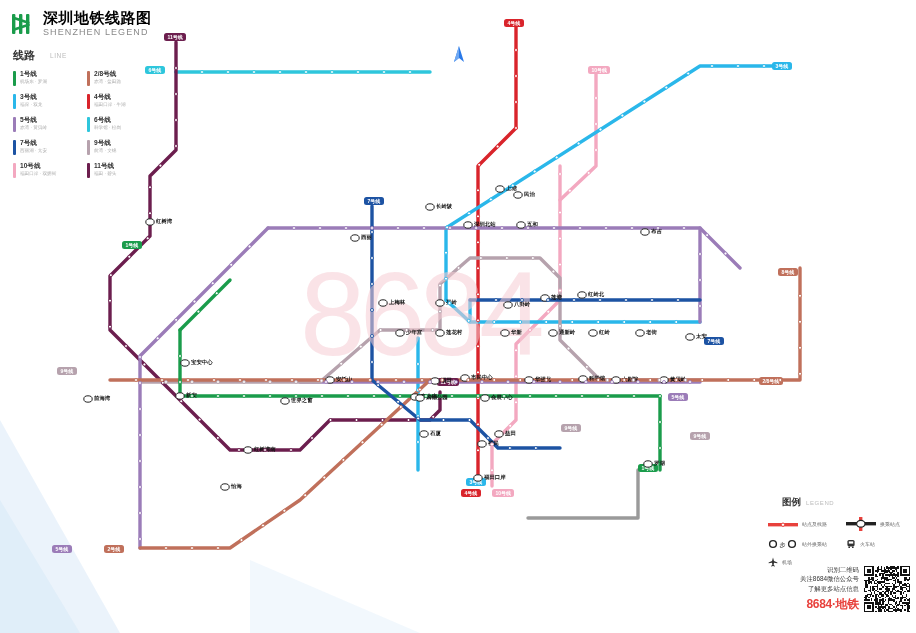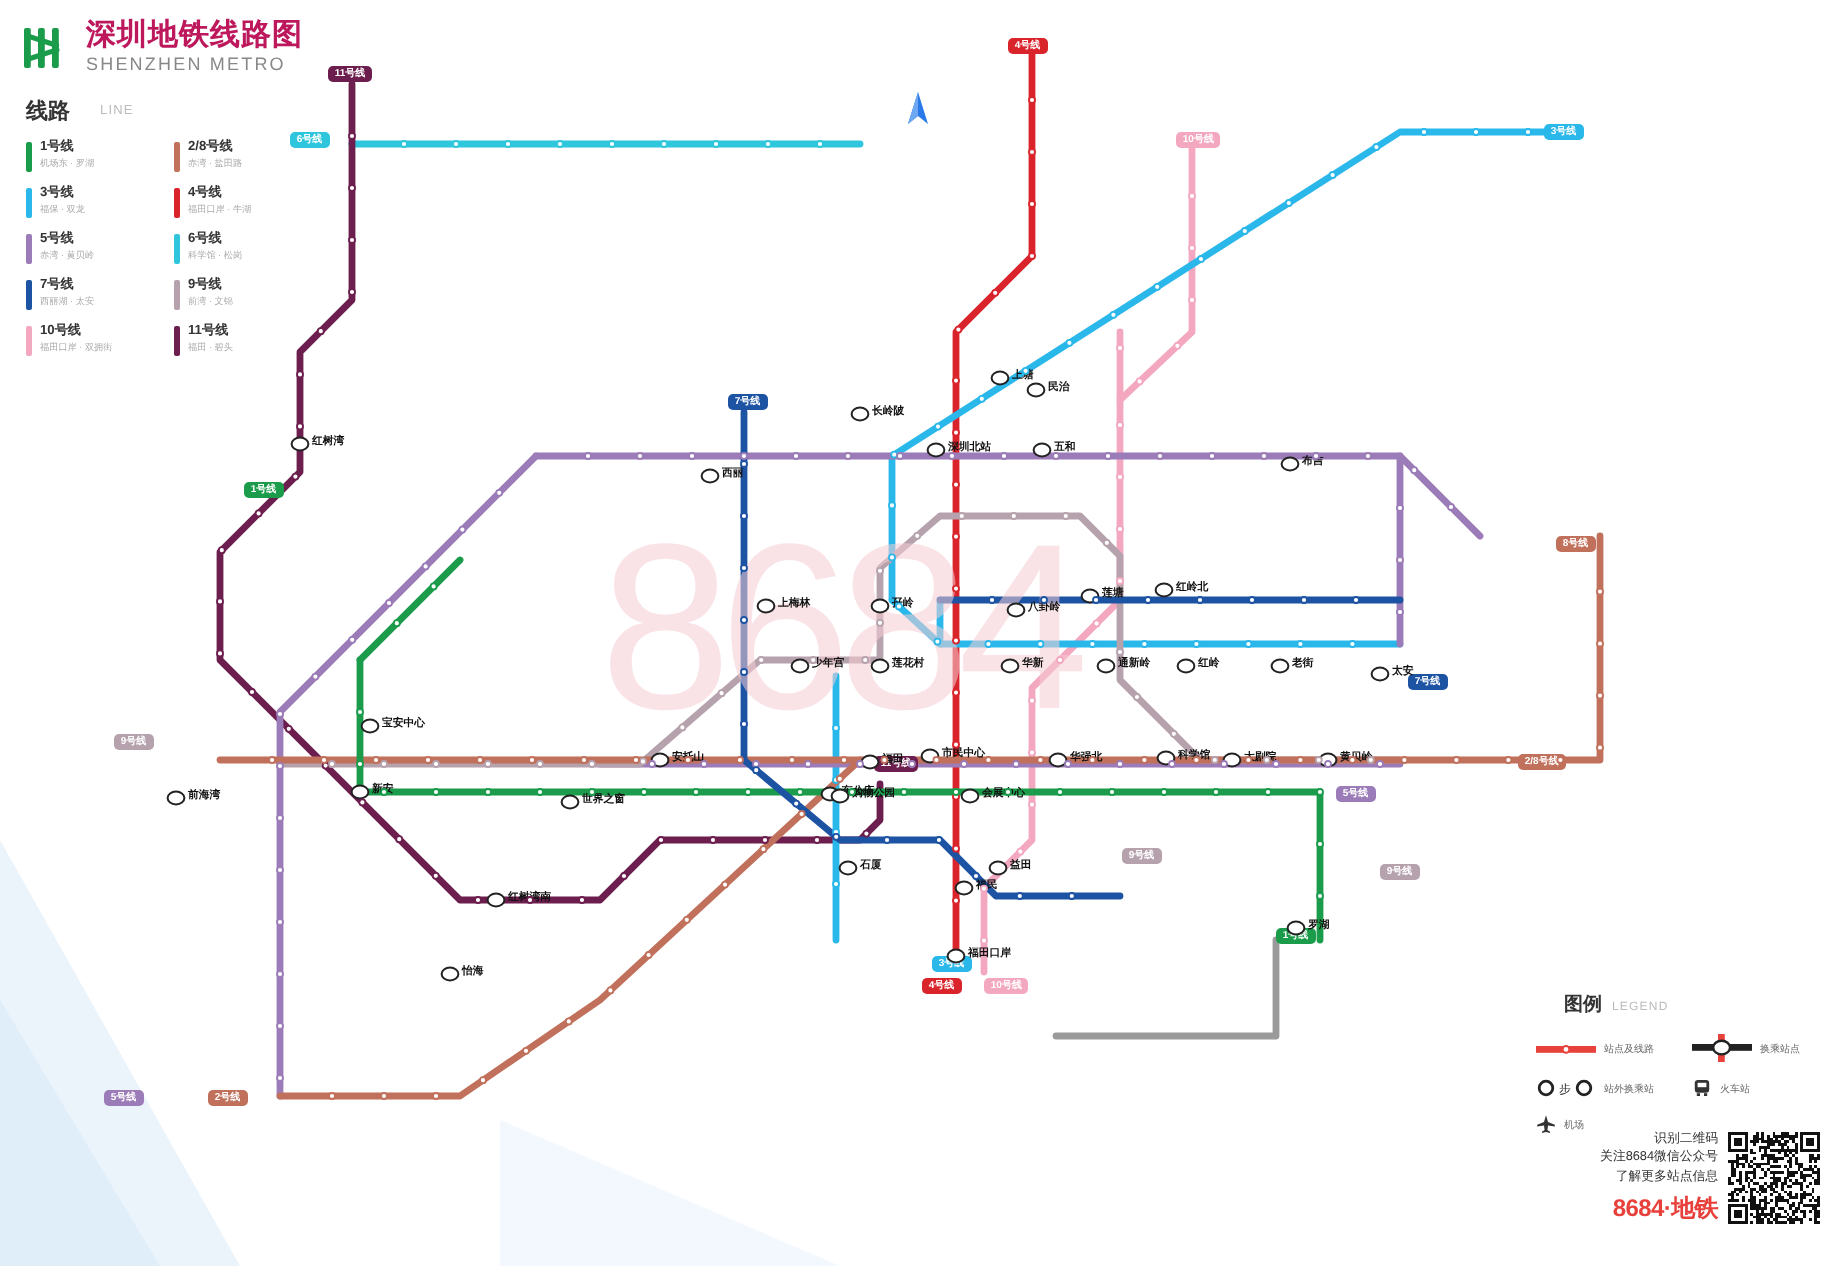--- a/index.html
+++ b/index.html
@@ -7,21 +7,21 @@
     width:916px;height:633px;position:relative;overflow:hidden;
     font-family:"Liberation Sans","DejaVu Sans",sans-serif;
     background:#ffffff;
   }
   #map{position:absolute;left:0;top:0;width:916px;height:633px;}
 
   
   .hdr{position:absolute;left:10px;top:10px;display:flex;align-items:center;gap:7px;}
   .logo-mark{width:26px;height:26px;position:relative;flex:none;}
   .hdr-txt{display:flex;flex-direction:column;line-height:1;}
-  .hdr-cn{font-size:15px;font-weight:bold;color:#be185d;letter-spacing:.5px;}
+  .hdr-cn{font-size:15px;font-weight:bold;color:#000000;letter-spacing:.5px;}
   .hdr-en{font-size:9px;color:#888;letter-spacing:1.1px;margin-top:3px;}
 
   
   .lgd{position:absolute;left:13px;top:48px;width:140px;}
   .lgd-hd{display:flex;align-items:center;gap:15px;margin-bottom:7px;}
   .lgd-hd-cn{font-size:11px;font-weight:bold;color:#333;}
   .lgd-hd-en{font-size:6.5px;color:#bbb;letter-spacing:.6px;}
   .lgd-grid{display:grid;grid-template-columns:1fr 1fr;column-gap:8px;row-gap:7px;}
   .lgd-item{display:flex;gap:4px;}
   .lgd-sw{width:3px;height:15px;border-radius:1px;flex:none;margin-top:1px;}
@@ -147,21 +147,21 @@
     <g fill="#1a9c4b">
       <rect x="2" y="3" width="3.4" height="20" rx="1"></rect>
       <rect x="9" y="3" width="3.4" height="20" rx="1"></rect>
       <rect x="16" y="3" width="3.4" height="20" rx="1"></rect>
       <rect x="2" y="8" width="18" height="2.6" rx="1" transform="rotate(18 11 9)"></rect>
       <rect x="2" y="15" width="18" height="2.6" rx="1" transform="rotate(-18 11 16)"></rect>
     </g>
   </svg>
   <div class="hdr-txt">
     <div class="hdr-cn">深圳地铁线路图</div>
-    <div class="hdr-en">SHENZHEN METRO</div>
+    <div class="hdr-en">SHENZHEN LEGEND</div>
   </div>
 </div>
 
 <div class="lgd">
   <div class="lgd-hd">
     <span class="lgd-hd-cn">线路</span>
     <span class="lgd-hd-en">LINE</span>
   </div>
   <div class="lgd-grid" id="lgd-grid">
       <div class="lgd-item">

